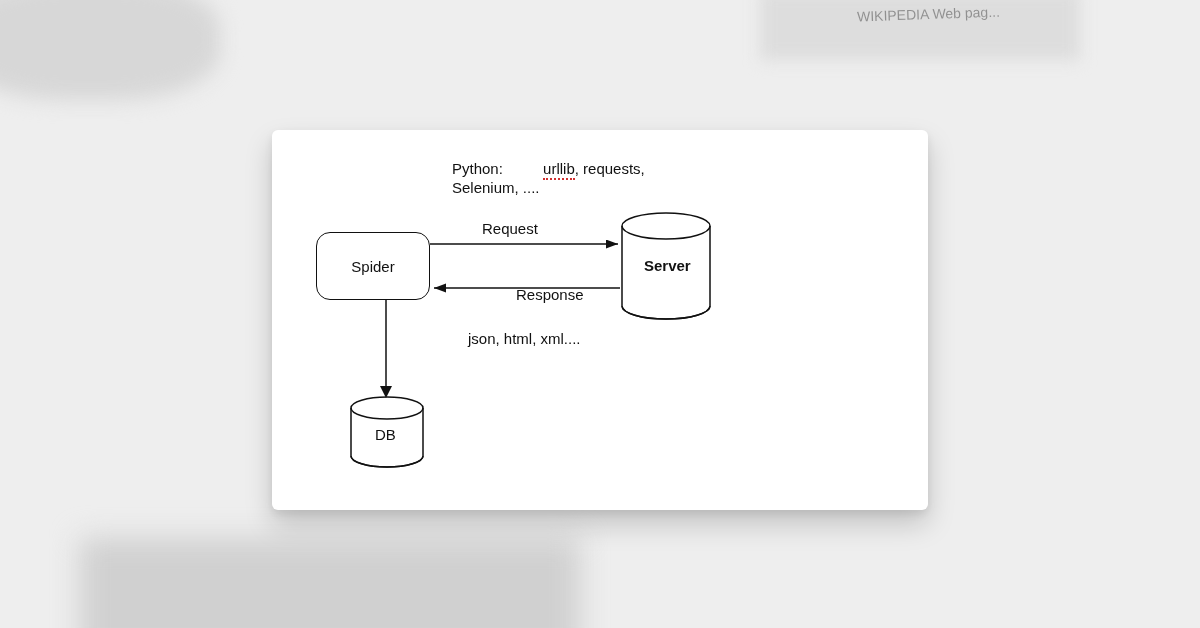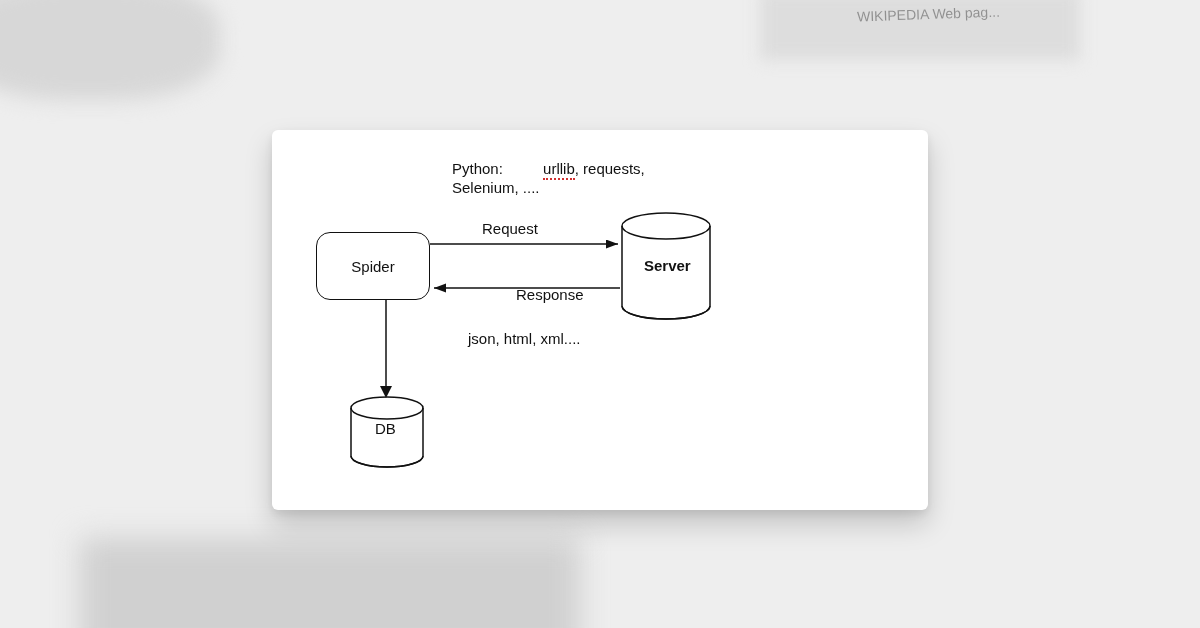--- a/index.html
+++ b/index.html
@@ -70,21 +70,21 @@
     position: absolute;
     line-height: 1.25;
     white-space: nowrap;
   }
   .tools    { top: 30px;  left: 180px; white-space: normal; width: 200px; }
   .request  { top: 90px;  left: 210px; }
   .response { top: 156px; left: 216px; margin-left: 28px; }
   .formats  { top: 200px; left: 196px; }
   .serverlbl{ top: 127px; left: 372px; font-weight: bold; }
   .server-notes { top: 114px; left: 438px; white-space: normal; width: 200px; line-height: 1.35; }
-  .dblbl    { top: 290px; left: 103px; }
+  .dblbl    { top: 296px; left: 103px; }
   .db-notes { top: 288px; left: 177px; white-space: normal; width: 230px; line-height: 1.3; }
 
   .squiggle {
     border-bottom: 2px dotted #d13030;
     padding-bottom: 1px;
     margin-left: 36px;
   }
 </style>
 </head>
 <body>

